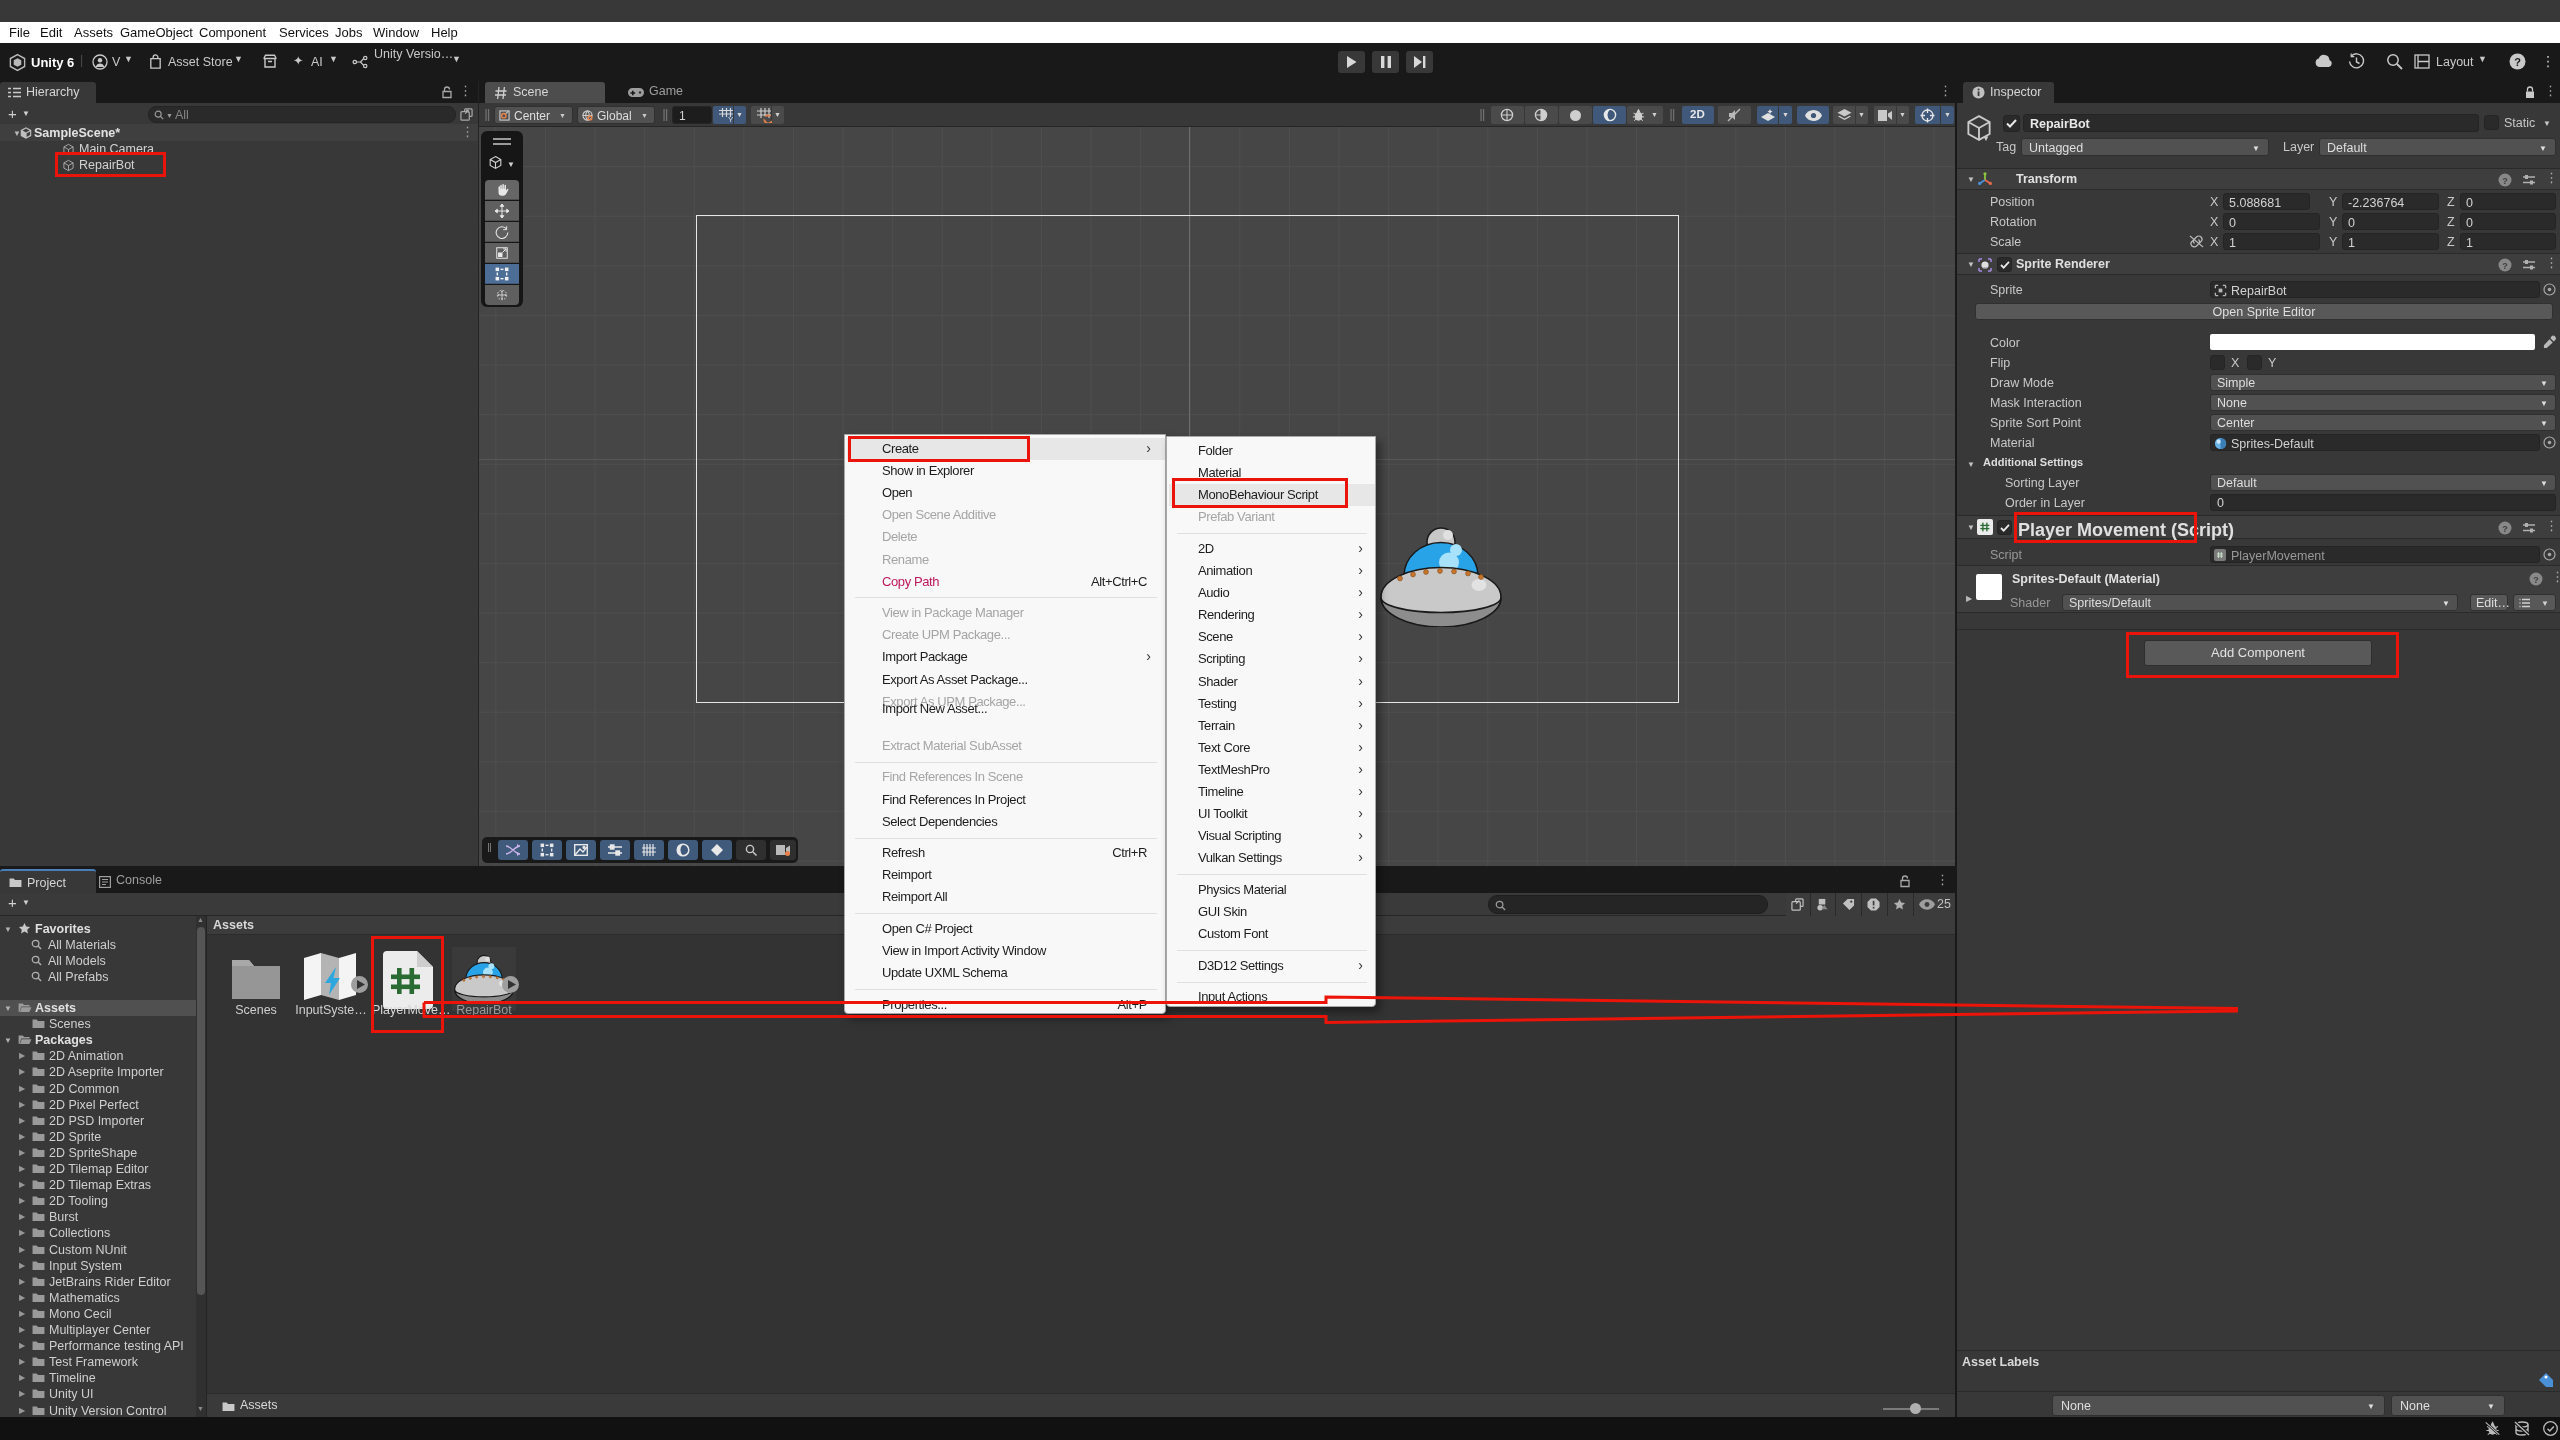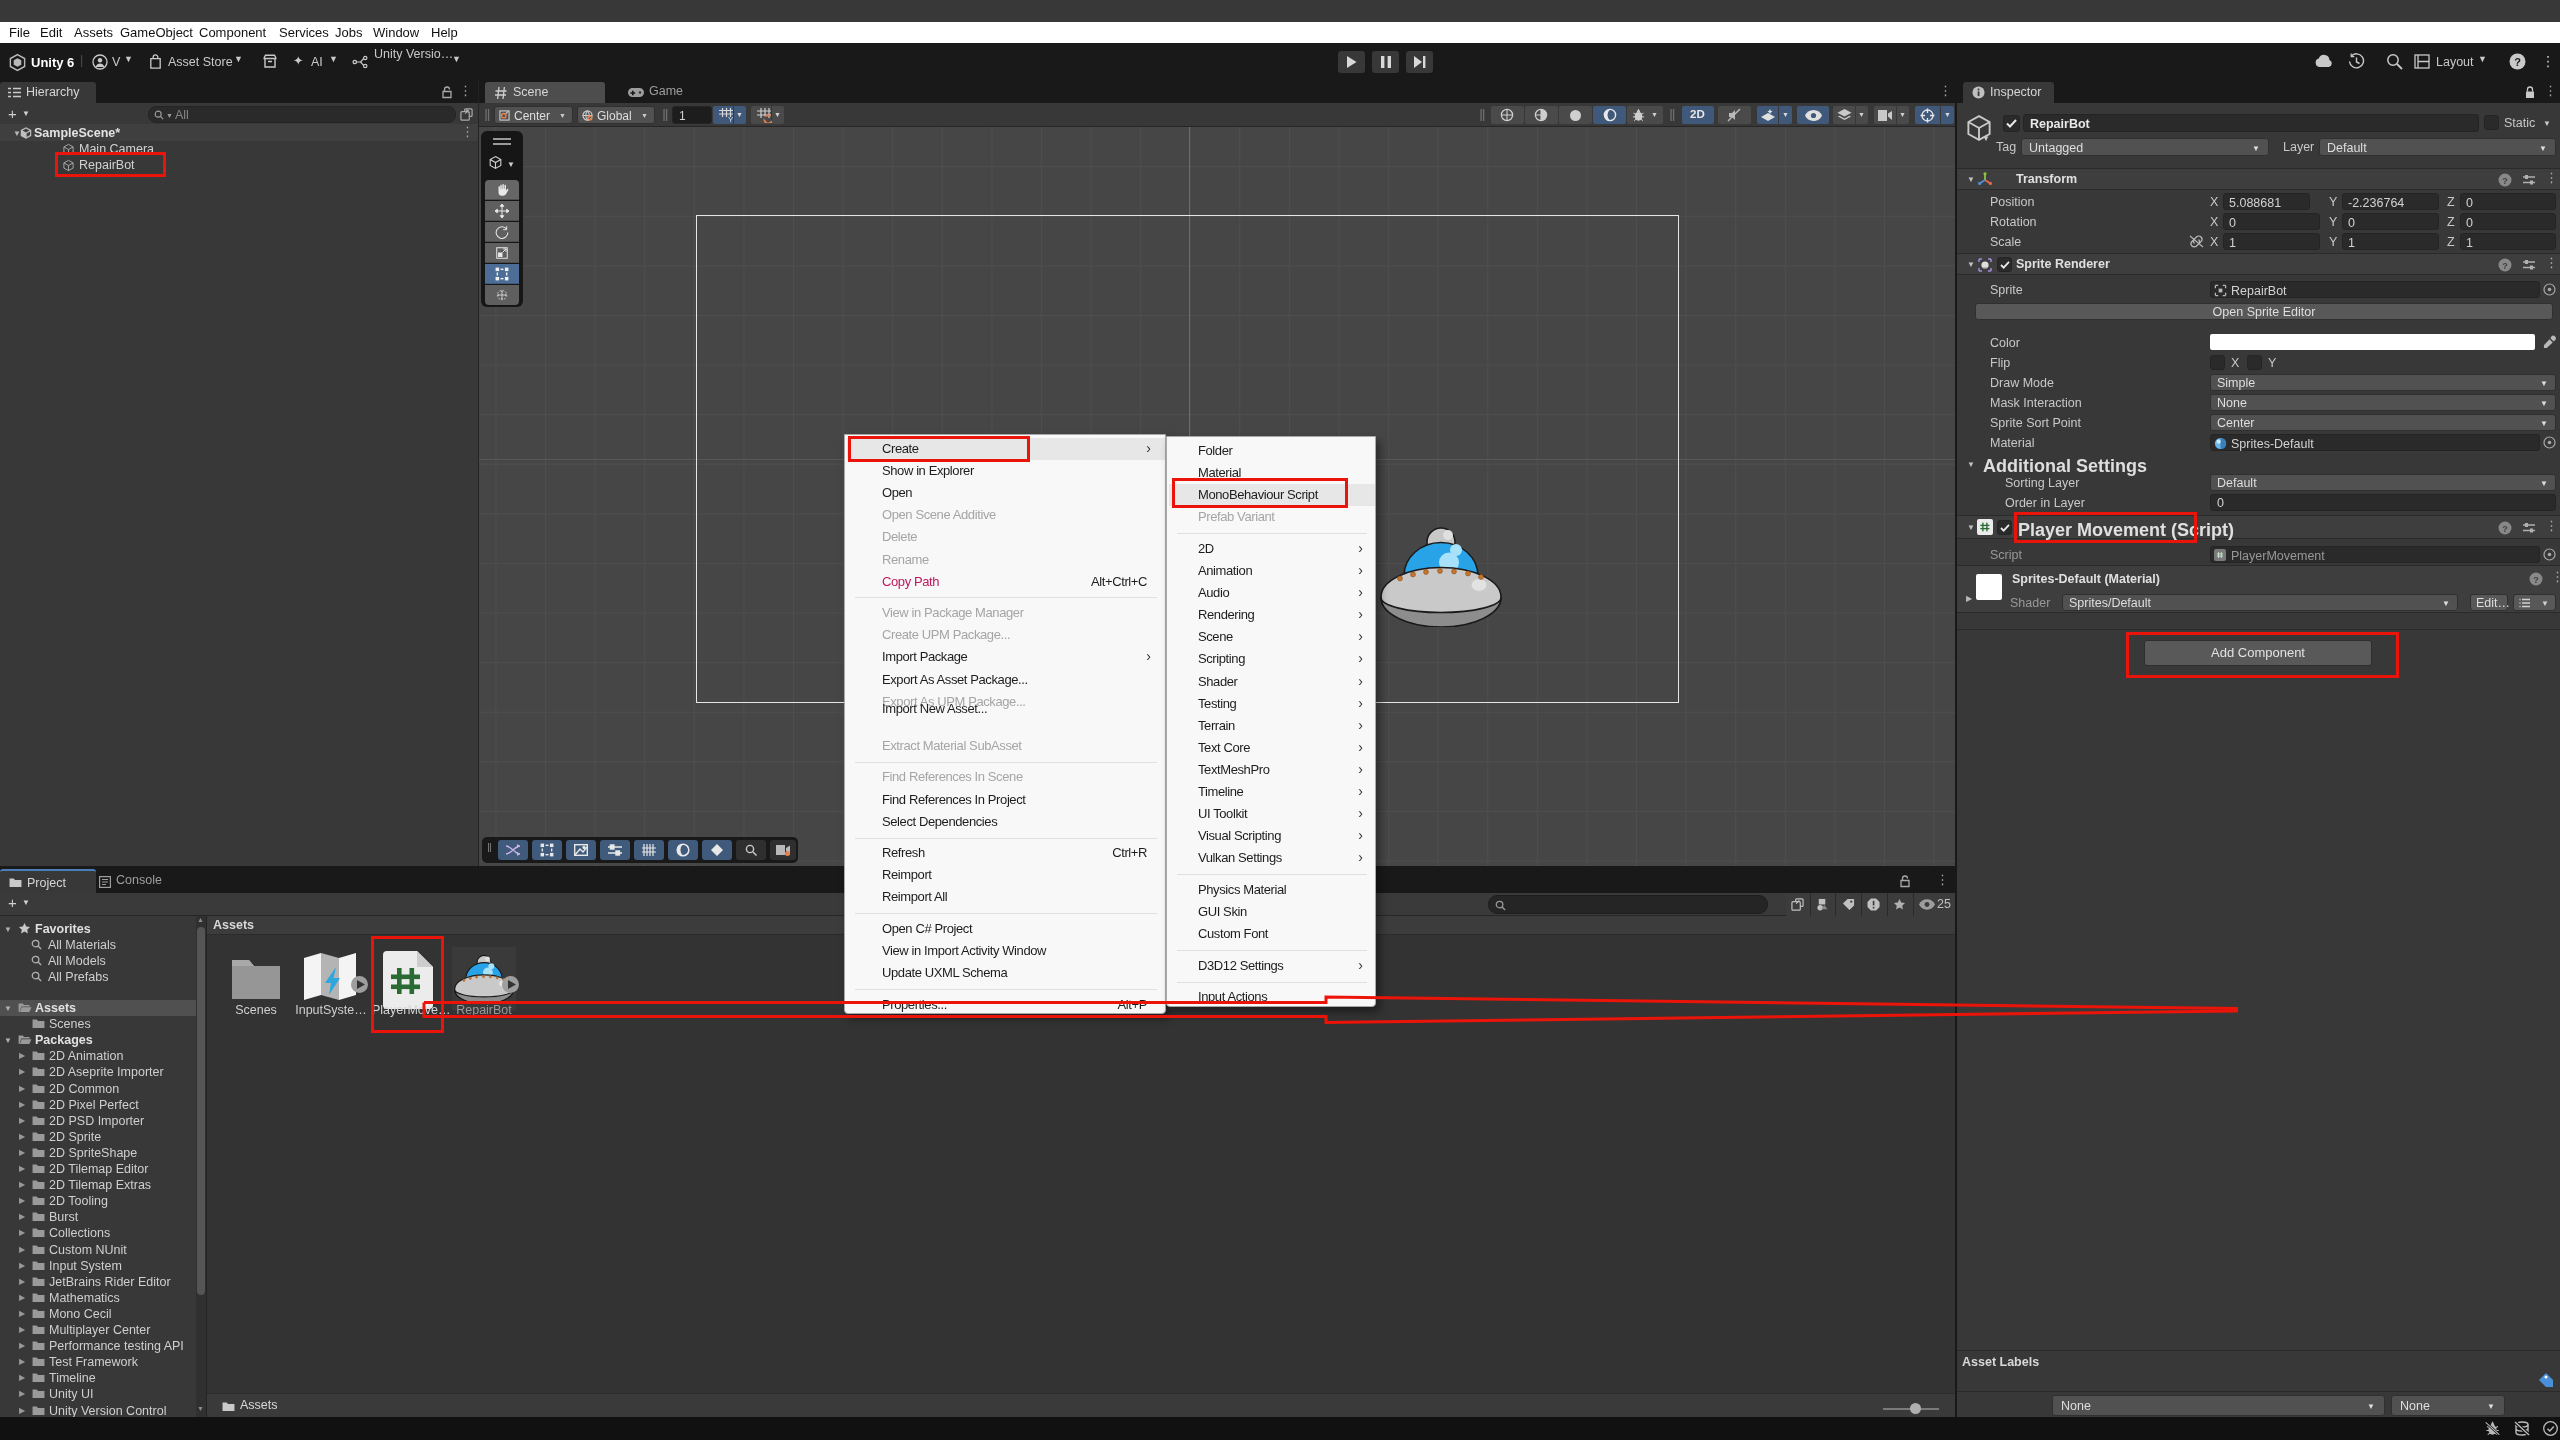--- a/index.html
+++ b/index.html
@@ -1057,21 +1057,21 @@
           <path d="M7 1 a6 6 0 0 1 0 12 Z" fill="#3a7fb8"></path>
           <circle cx="5" cy="5" r="2.2" fill="#cfe8fa"></circle>
         </svg>
   <span class="abs" style="left:20px;top:2px;font-size:12.5px;">Sprites-Default</span>
  </div>
  <svg class="abs" style="left:586px;top:355px;" width="13" height="13" viewBox="0 0 13 13">
         <circle cx="6.5" cy="6.5" r="5.5" fill="none" stroke="#a8a8a8" stroke-width="1.2"></circle>
         <circle cx="6.5" cy="6.5" r="1.8" fill="#a8a8a8"></circle>
       </svg>
  <span class="abs" style="left:10px;top:379px;color:#c0c0c0;font-size:8px;">▼</span>
- <span class="abs" style="left:26px;top:375px;color:#dedede;font-size:18px;font-weight:bold;">Additional Settings</span>
+ <span class="abs" style="left:26px;top:375px;color:#dedede;font-size:11px;font-weight:bold;">Additional Settings</span>
  <span class="row-label" style="left:48px;top:395px;">Sorting Layer</span>
  <div class="abs drop" style="left:253px;top:393px;width:346px;height:17px;">
         <span class="abs" style="left:6px;top:1px;font-size:12.5px;">Default</span>
         <span class="abs" style="right:7px;top:4px;font-size:8px;">▼</span>
       </div>
  <span class="row-label" style="left:48px;top:415px;">Order in Layer</span>
  <div class="abs field" style="left:253px;top:413px;width:346px;height:17px;">
         <span class="abs" style="left:6px;top:1px;font-size:12.5px;">0</span>
       </div>
 

